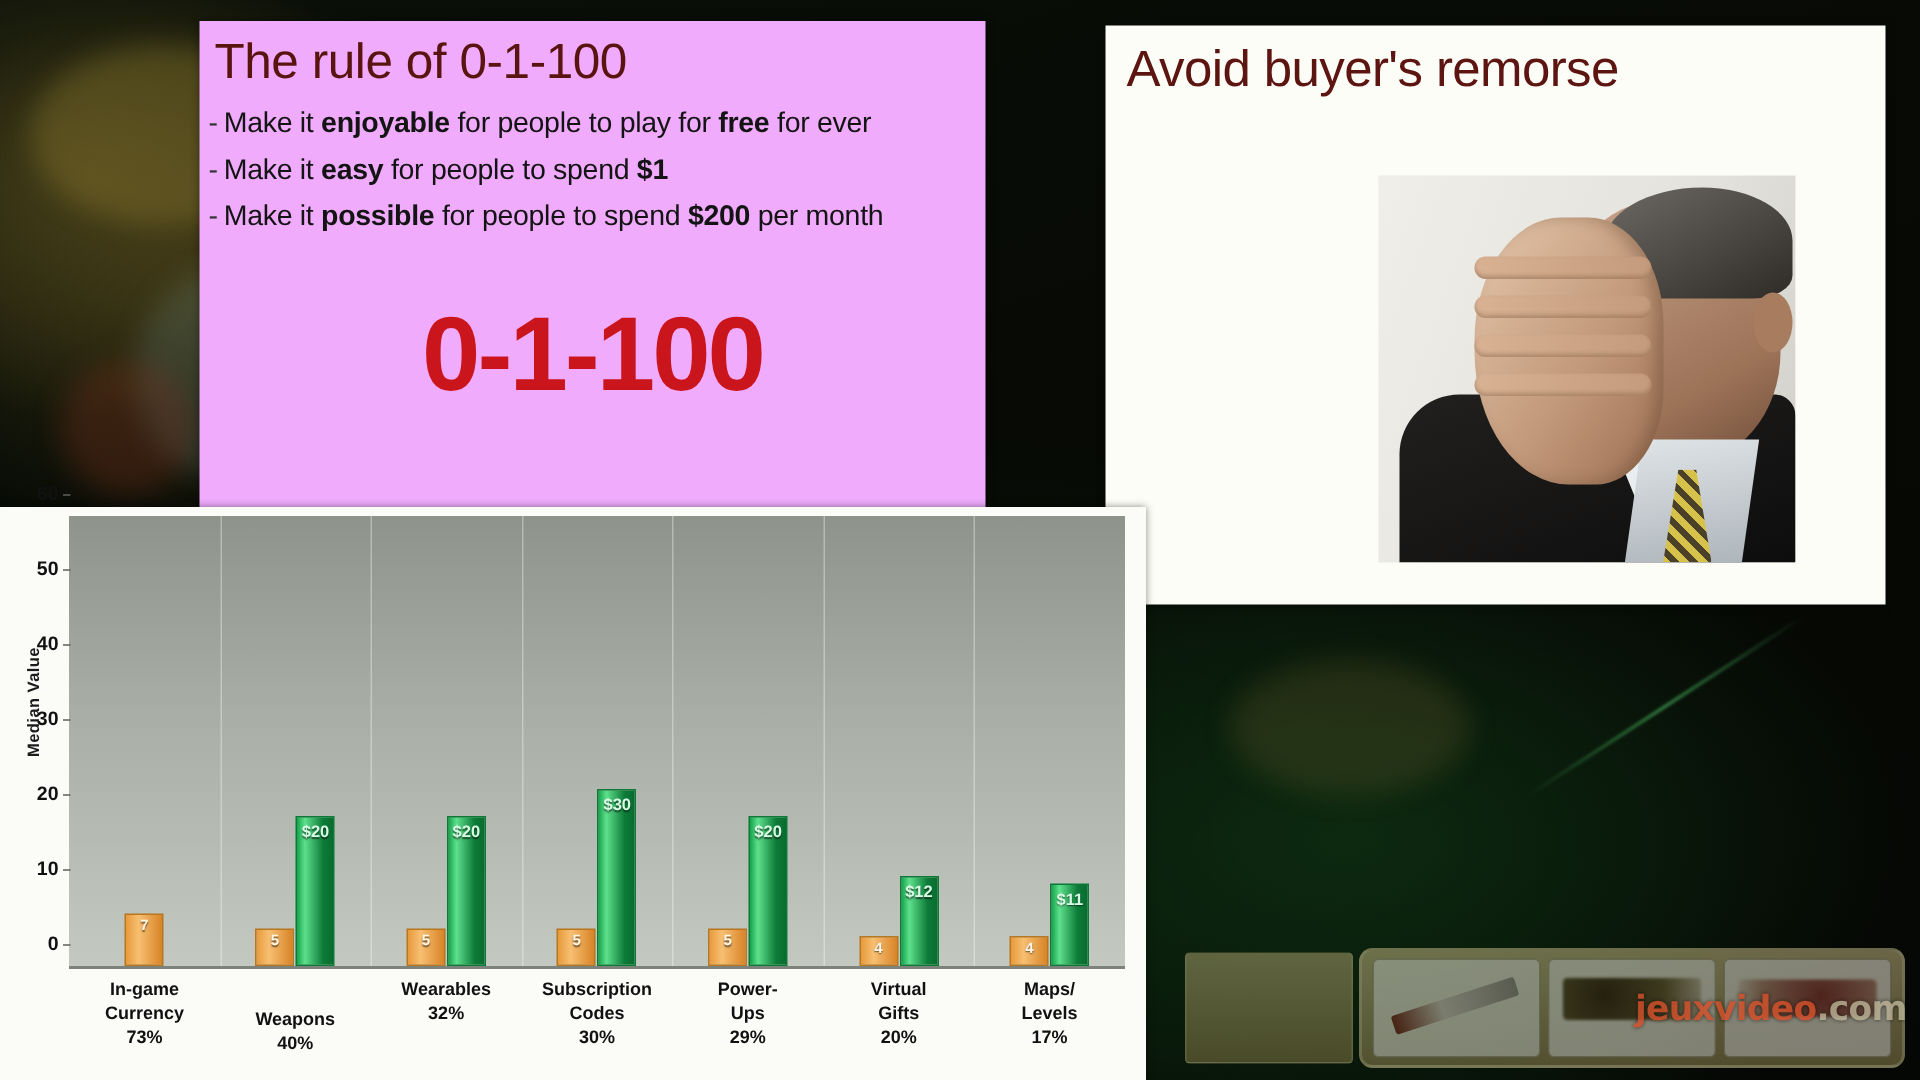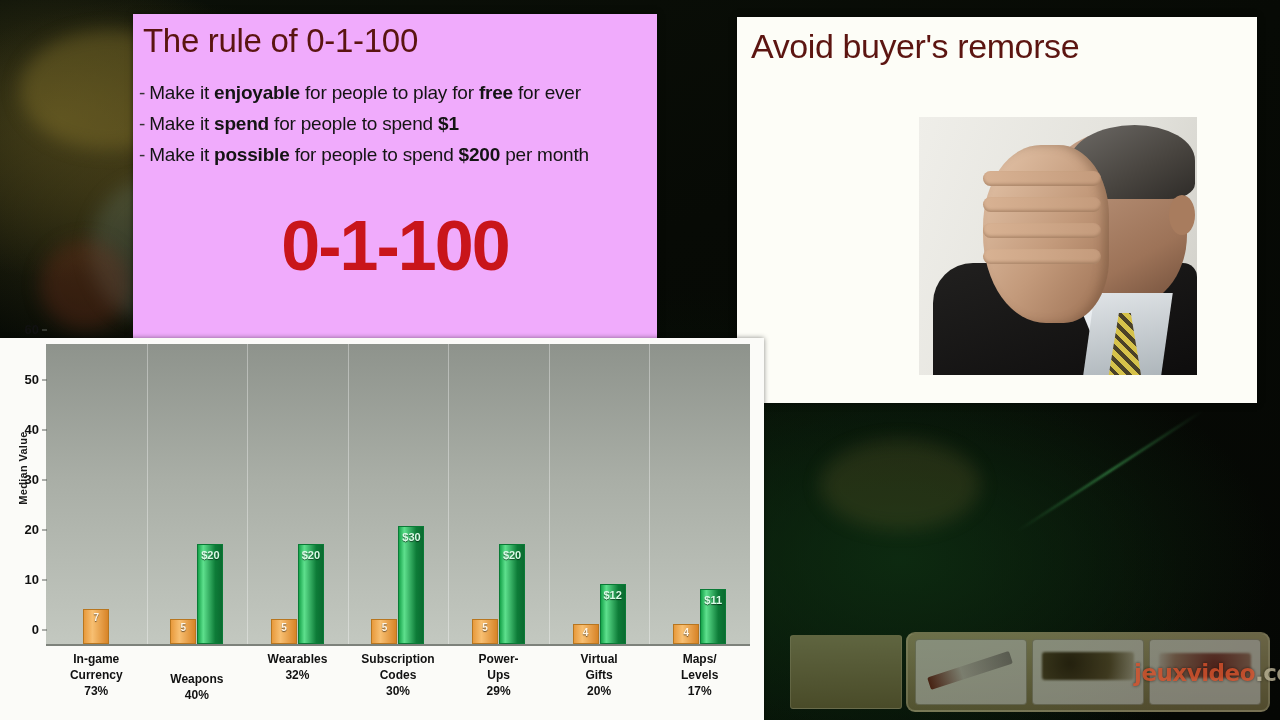--- a/index.html
+++ b/index.html
@@ -38,28 +38,28 @@
     background:radial-gradient(circle at 60% 45%, #8a3a30, #b58a70 70%, #ded3c0);
     border-radius:3px; filter:blur(1px); }
 
   .laser { position:absolute; left:1000px; top:470px; width:220px; height:2px;
     background:linear-gradient(90deg, rgba(40,200,90,0), rgba(90,230,120,.55), rgba(40,200,90,0));
     transform:rotate(-33deg); filter:blur(1px); }
 
   #watermark { position:absolute; left:1090px; top:660px; font-size:23px; font-weight:bold;
     font-family:"DejaVu Sans", sans-serif; letter-spacing:-.5px; opacity:.82;
     text-shadow:0 0 3px rgba(0,0,0,.7); }
-  #watermark .wm-a { color:#d4502a;margin-left:44px; } #watermark .wm-b { color:#b8b094; }
+  #watermark .wm-a { color:#d4502a; } #watermark .wm-b { color:#b8b094; }
 
   
   #slide-rule { position:absolute; left:133px; top:14px; width:524px; height:326px;
     background:#f0abfc; box-shadow:0 0 6px rgba(0,0,0,.5); overflow:hidden; }
   #slide-rule .s-title { font-size:33px; color:#5a1410; padding:8px 0 0 10px;
     font-family:"Liberation Sans", sans-serif; letter-spacing:-.3px; white-space:nowrap; }
-  #slide-rule .bullets { margin-top:18px; padding-left:6px; }
+  #slide-rule .bullets { margin-top:8px; padding-left:6px; }
   #slide-rule .bullet { font-size:19px; color:#141414; line-height:1.62; white-space:nowrap;
     letter-spacing:-.2px; }
   #slide-rule .bullet .dash { color:#333; margin-right:4px; }
   #slide-rule .bullet b { font-weight:bold; }
   #big-number { text-align:center; margin-top:36px; font-size:70px; font-weight:bold;
     color:#c9151b; letter-spacing:-2px; font-family:"Liberation Sans", sans-serif; }
 
   
   #slide-remorse { position:absolute; left:737px; top:17px; width:520px; height:386px;
     background:#fdfdf7; box-shadow:0 0 6px rgba(0,0,0,.5); overflow:hidden; }
@@ -150,21 +150,21 @@
   </div>
 </div>
 
 <div id="slide-rule">
   <div class="s-title">The rule of 0-1-100</div>
   <div class="bullets">
     <div class="bullet">
       <span class="dash">-</span><span>Make it </span><b>enjoyable</b><span> for people to play for </span><b>free</b><span> for ever</span>
     </div>
     <div class="bullet">
-      <span class="dash">-</span><span>Make it </span><b>spend</b><span> for people to spend </span><b>$1</b><span></span>
+      <span class="dash">-</span><span>Make it </span><b>easy</b><span> for people to spend </span><b>$1</b><span></span>
     </div>
     <div class="bullet">
       <span class="dash">-</span><span>Make it </span><b>possible</b><span> for people to spend </span><b>$200</b><span> per month</span>
     </div>
   </div>
   <div id="big-number">0-1-100</div>
 </div>
 
 <div id="slide-remorse">
   <div class="s-title">Avoid buyer's remorse</div>

